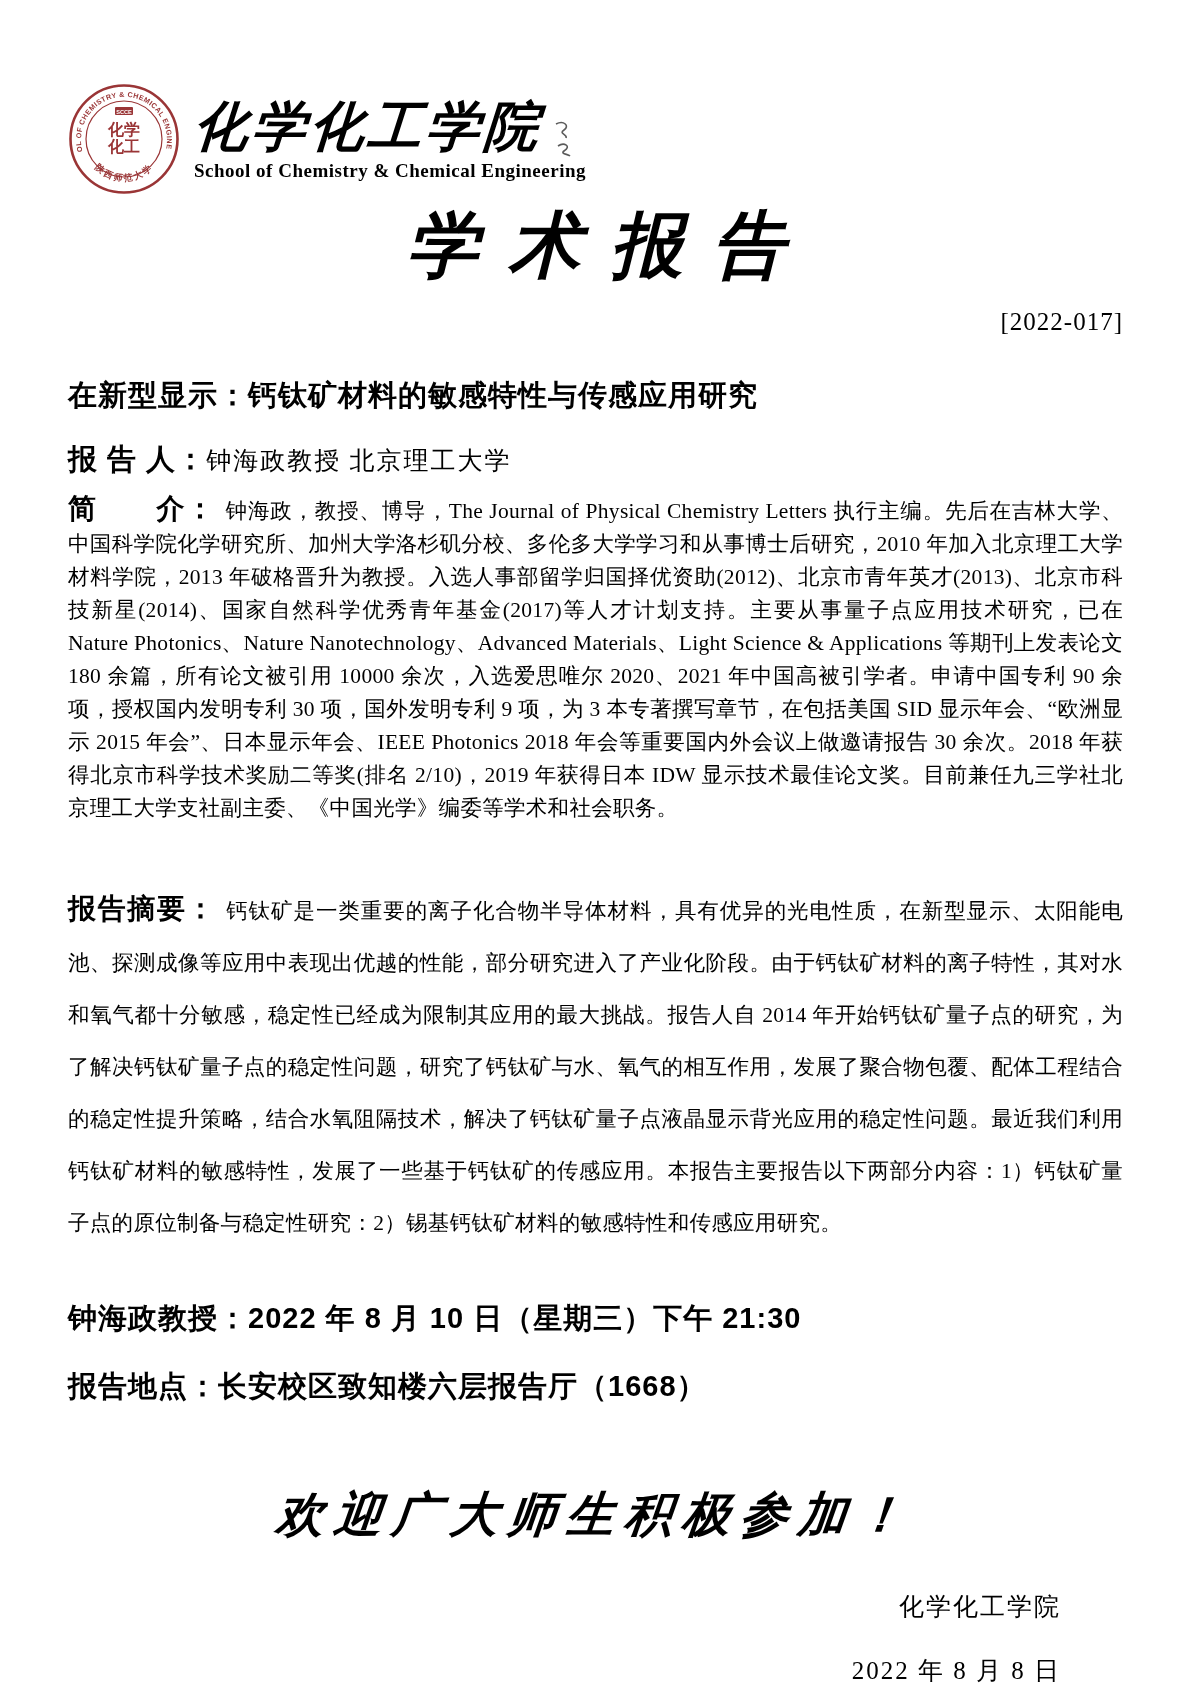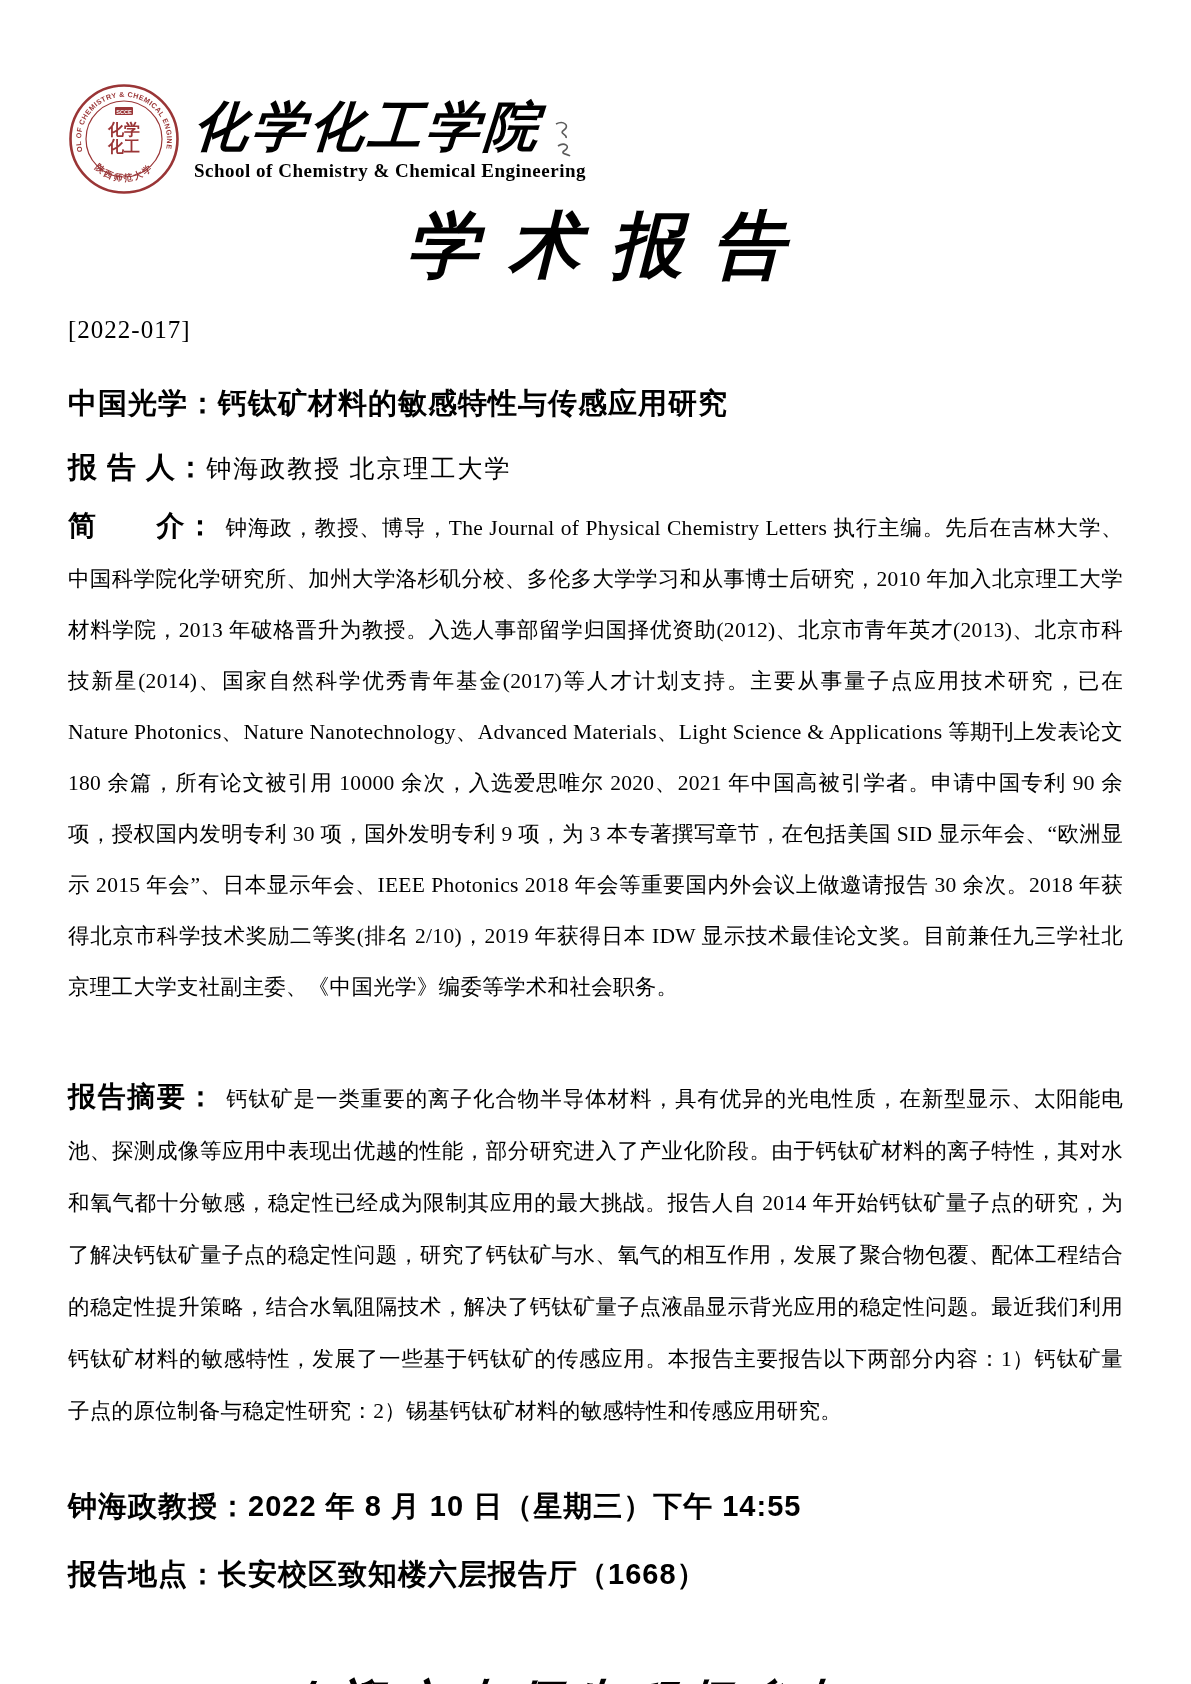--- a/index.html
+++ b/index.html
@@ -47,24 +47,24 @@
     text-align:center;
     font-size:72px;
     line-height:100px;
     font-weight:900;
     font-style:italic;
     letter-spacing:30px;
     text-indent:30px; 
     font-family:"Liberation Serif","DejaVu Serif",serif;
   }
   .doc-no{
-    text-align:left;
+    text-align:right;
     font-size:25px;
     line-height:36px;
-    margin-top:16px;
+    margin-top:8px;
     letter-spacing:1px;
   }
   
   .field-line{
     font-weight:bold;
     font-size:29px;
     line-height:42px;
     font-family:"Liberation Sans","DejaVu Sans",sans-serif;
     letter-spacing:1px;
   }
@@ -76,21 +76,21 @@
     font-weight:normal;
     font-size:25px;
     font-family:"Liberation Serif","DejaVu Serif",serif;
     letter-spacing:2px;
   }
   
   .para{
     margin:0;
     text-align:justify;
     font-size:21.5px;
-    line-height:51px;
+    line-height:33px;
     letter-spacing:.3px;
   }
   .para-bio{margin-top:10px;}
   .para-abstract{margin-top:58px;line-height:52px;}
   .para-label{
     font-weight:bold;
     font-size:28px;
     letter-spacing:1px;
     font-family:"Liberation Sans","DejaVu Sans",sans-serif;
     padding-right:10px;
@@ -151,37 +151,37 @@
         </svg>
       </div>
       <div class="org-en">School of Chemistry &amp; Chemical Engineering</div>
     </div>
   </header>
 
   <h1 class="doc-title">学术报告</h1>
   <div class="doc-no">[2022-017]</div>
 
   <div class="field-line field-topic">
-    <span>中国光学：</span><span>钙钛矿材料的敏感特性与传感应用研究</span>
+    <span>在新型显示：</span><span>钙钛矿材料的敏感特性与传感应用研究</span>
   </div>
 
   <div class="field-line field-speaker">
     <span>报 告 人：</span><span class="speaker-value">钟海政教授 北京理工大学</span>
   </div>
 
   <p class="para para-bio">
     <span class="para-label">简　　介：</span><span>钟海政，教授、博导，The Journal of Physical Chemistry Letters 执行主编。先后在吉林大学、中国科学院化学研究所、加州大学洛杉矶分校、多伦多大学学习和从事博士后研究，2010 年加入北京理工大学材料学院，2013 年破格晋升为教授。入选人事部留学归国择优资助(2012)、北京市青年英才(2013)、北京市科技新星(2014)、国家自然科学优秀青年基金(2017)等人才计划支持。主要从事量子点应用技术研究，已在 Nature Photonics、Nature Nanotechnology、Advanced Materials、Light Science &amp; Applications 等期刊上发表论文 180 余篇，所有论文被引用 10000 余次，入选爱思唯尔 2020、2021 年中国高被引学者。申请中国专利 90 余项，授权国内发明专利 30 项，国外发明专利 9 项，为 3 本专著撰写章节，在包括美国 SID 显示年会、“欧洲显示 2015 年会”、日本显示年会、IEEE Photonics 2018 年会等重要国内外会议上做邀请报告 30 余次。2018 年获得北京市科学技术奖励二等奖(排名 2/10)，2019 年获得日本 IDW 显示技术最佳论文奖。目前兼任九三学社北京理工大学支社副主委、《中国光学》编委等学术和社会职务。</span>
   </p>
 
   <p class="para para-abstract">
     <span class="para-label">报告摘要：</span><span>钙钛矿是一类重要的离子化合物半导体材料，具有优异的光电性质，在新型显示、太阳能电池、探测成像等应用中表现出优越的性能，部分研究进入了产业化阶段。由于钙钛矿材料的离子特性，其对水和氧气都十分敏感，稳定性已经成为限制其应用的最大挑战。报告人自 2014 年开始钙钛矿量子点的研究，为了解决钙钛矿量子点的稳定性问题，研究了钙钛矿与水、氧气的相互作用，发展了聚合物包覆、配体工程结合的稳定性提升策略，结合水氧阻隔技术，解决了钙钛矿量子点液晶显示背光应用的稳定性问题。最近我们利用钙钛矿材料的敏感特性，发展了一些基于钙钛矿的传感应用。本报告主要报告以下两部分内容：1）钙钛矿量子点的原位制备与稳定性研究：2）锡基钙钛矿材料的敏感特性和传感应用研究。</span>
   </p>
 
   <div class="field-line field-time">
-    <span>钟海政教授：</span><span>2022 年 8 月 10 日（星期三）下午 14:55</span>
+    <span>钟海政教授：</span><span>2022 年 8 月 10 日（星期三）下午 21:30</span>
   </div>
 
   <div class="field-line field-venue">
     <span>报告地点：</span><span>长安校区致知楼六层报告厅（1668）</span>
   </div>
 
   <div class="welcome">欢迎广大师生积极参加！</div>
 
   <div class="footer">
     <div>化学化工学院</div>

